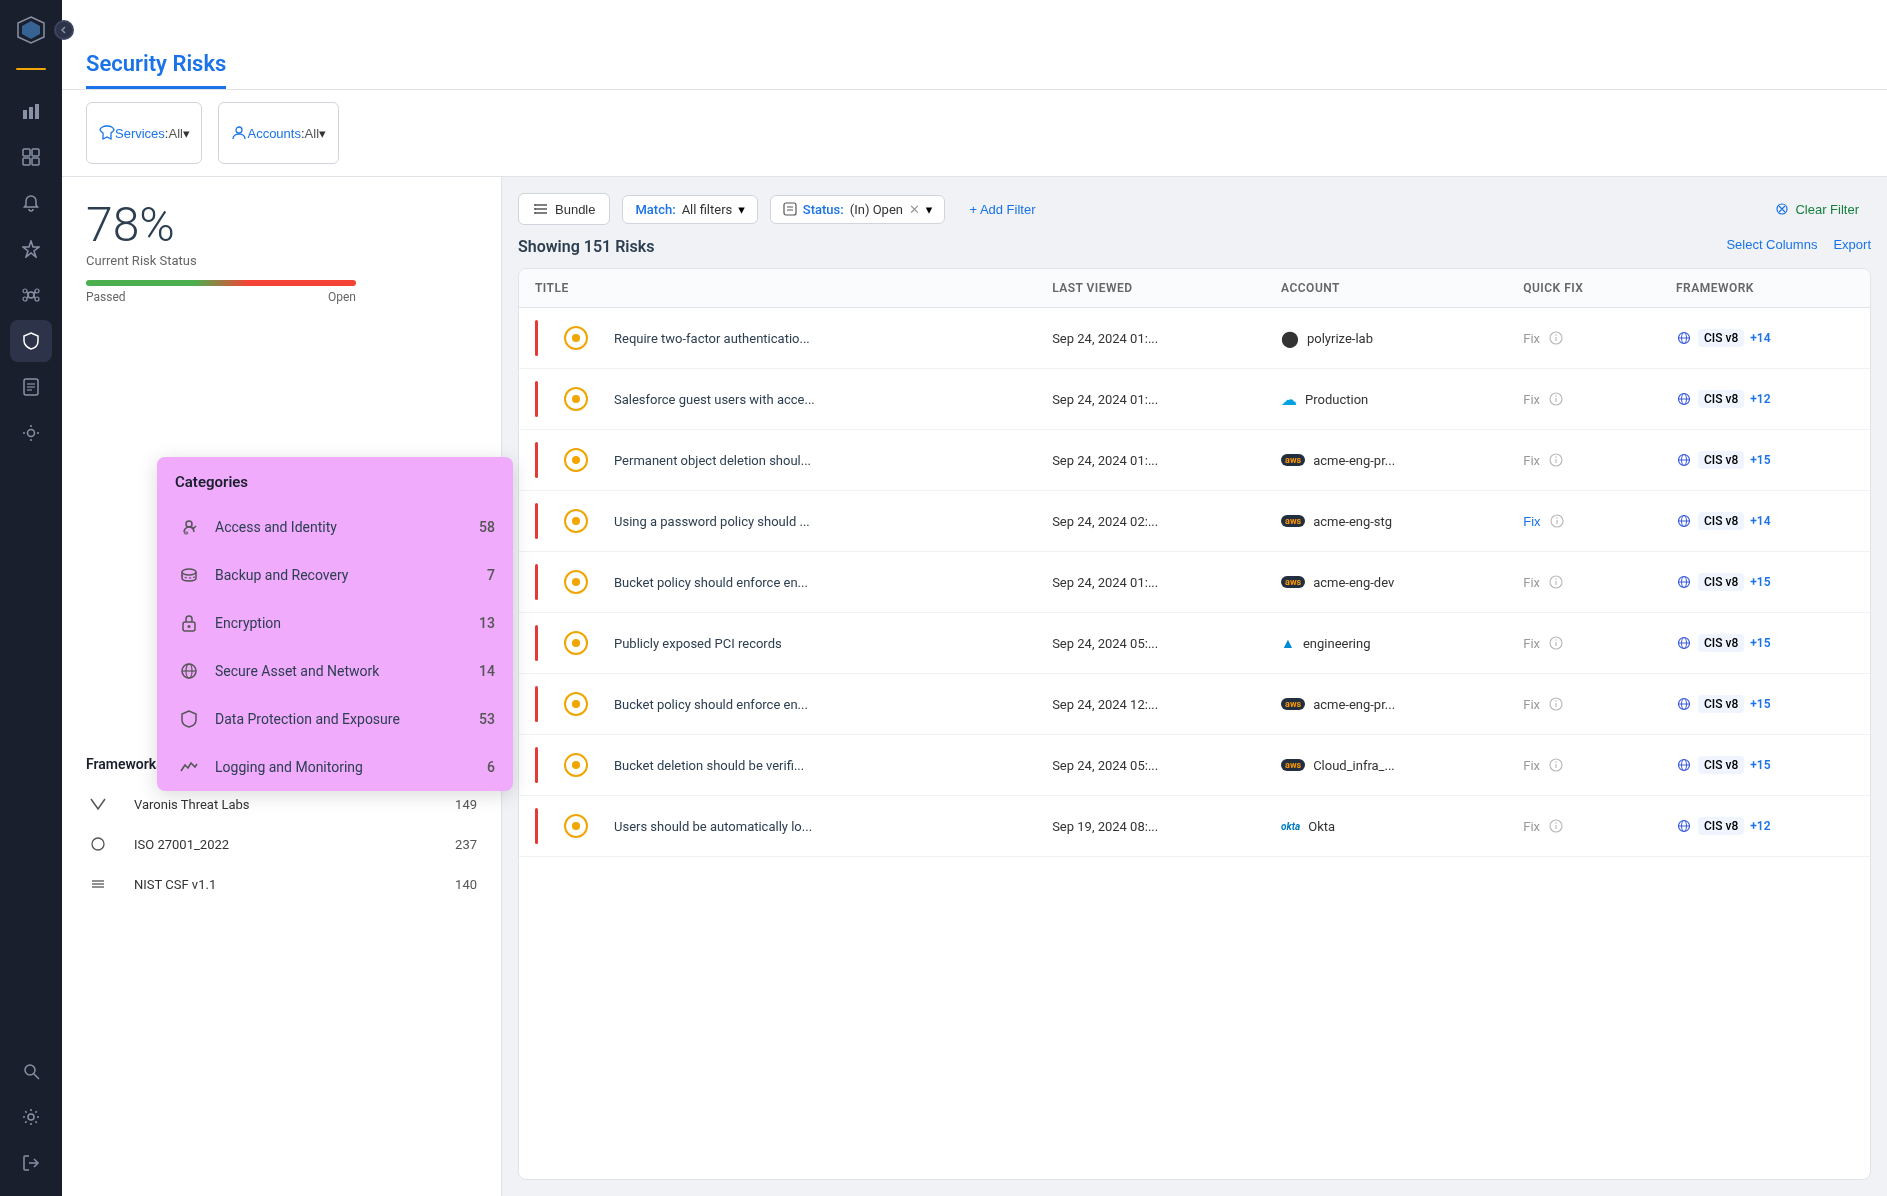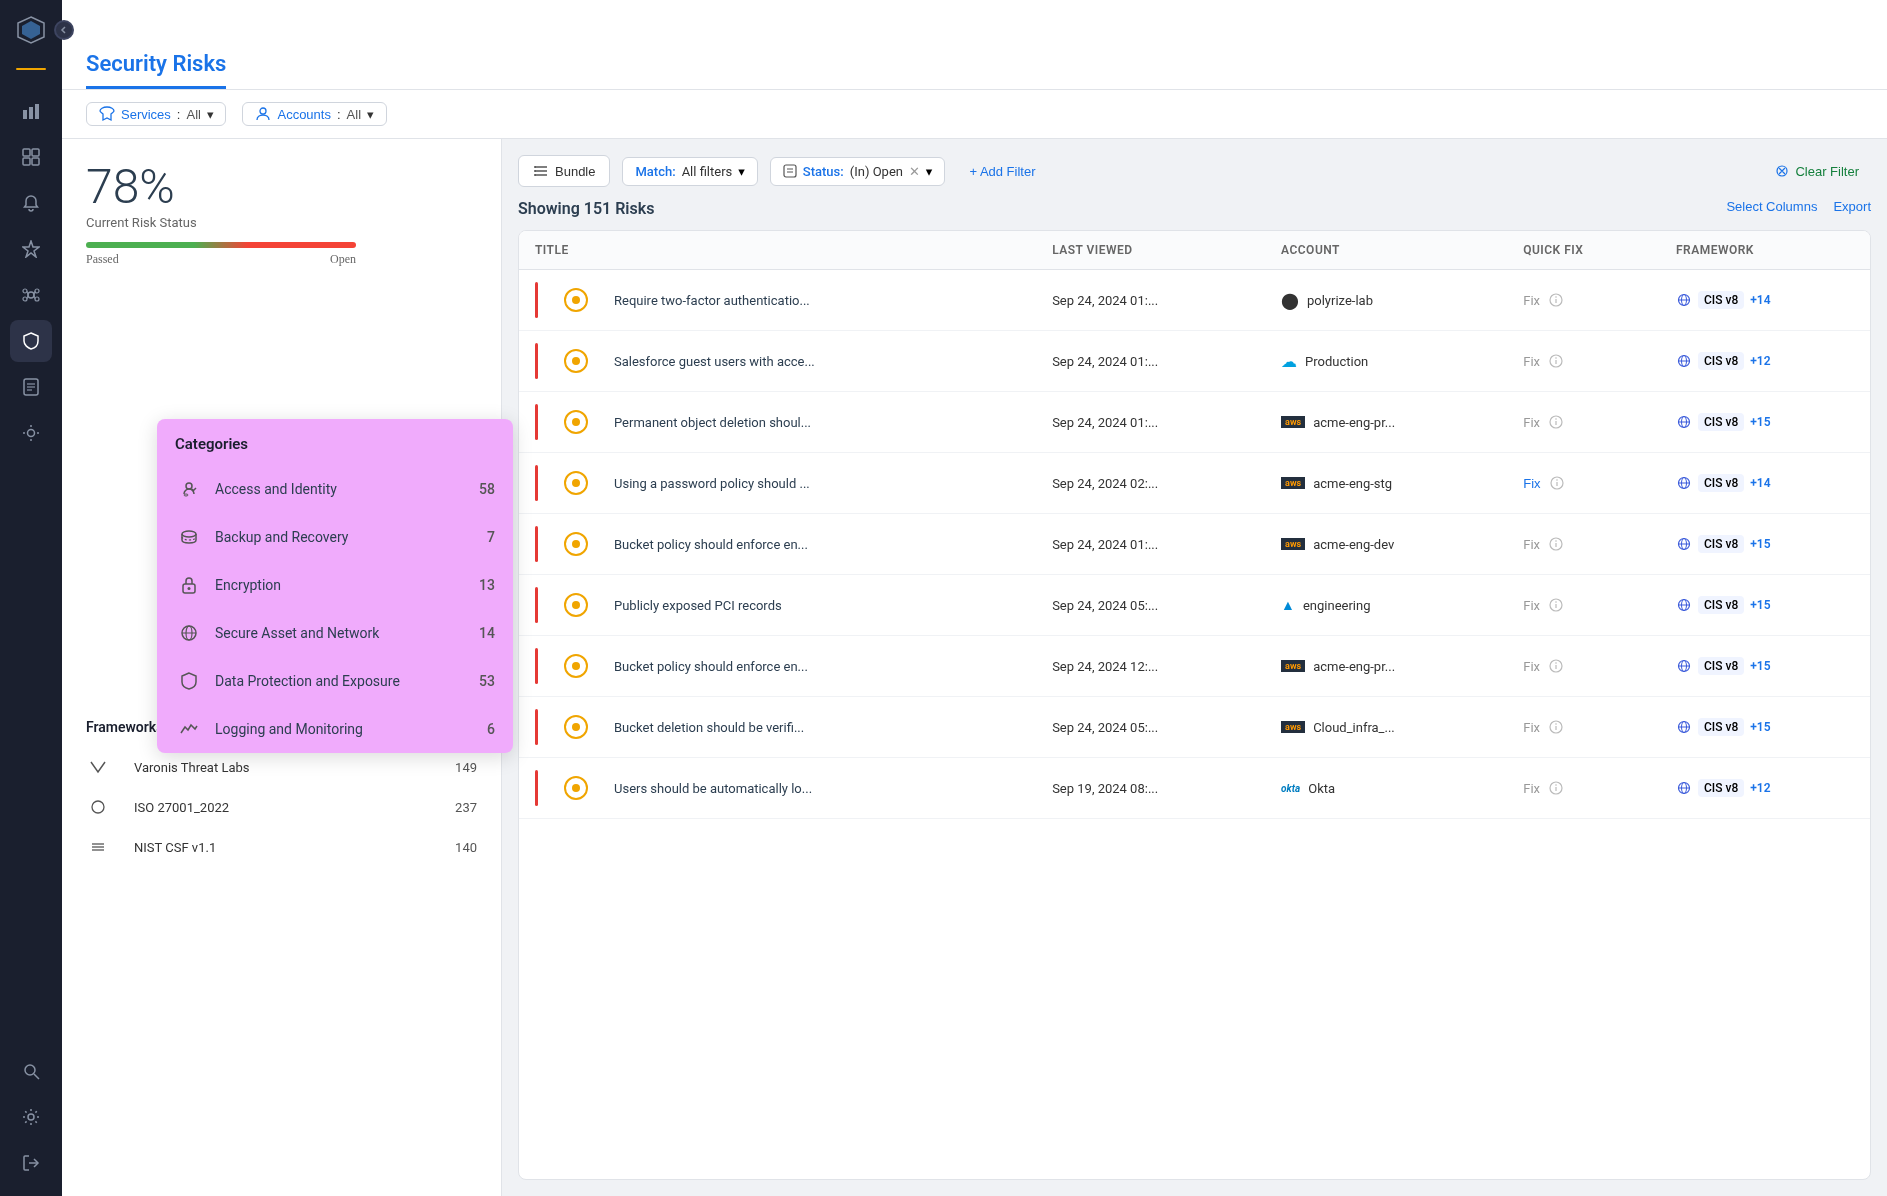--- a/index.html
+++ b/index.html
@@ -121,22 +121,21 @@
       padding: 12px 24px;
       display: flex;
       align-items: center;
       gap: 16px;
       border-bottom: 1px solid #e0e3e8;
       flex-shrink: 0;
     }
     .filter-btn {
       display: flex;
       align-items: center;
-      gap: 6px;
-      padding: 3px 12px;
+      padding: 22px 12px;
       border: 1px solid #d0d5dd;
       border-radius: 6px;
       background: #fff;
       cursor: pointer;
       font-size: 13px;
       color: #333;
     }
     .filter-btn .label { color: #1a73e8; font-weight: 500; }
     .filter-btn .val { color: #555; }
 
@@ -169,21 +168,20 @@
     .risk-label {
       font-size: 13px;
       color: #666;
       margin-top: 4px;
       margin-bottom: 12px;
     }
     .risk-bar-container {
       display: flex;
       flex-direction: column;
       gap: 4px;
-      font-family: Liberation Serif, serif;
     }
     .risk-bar {
       height: 6px;
       background: linear-gradient(to right, #4caf50 40%, #f44336 60%);
       border-radius: 3px;
       width: 270px;
     }
     .risk-bar-labels {
       display: flex;
       justify-content: space-between;
@@ -482,21 +480,21 @@
       flex-shrink: 0;
     }
 
     
     .aws-text {
       font-size: 9px;
       font-weight: 700;
       color: #ff9900;
       background: #232f3e;
       padding: 1px 4px;
-      border-radius: 0;
+      border-radius: 6px;
     }
     .gh-icon {
       font-size: 16px;
       color: #333;
     }
     .sf-cloud {
       color: #00a1e0;
       font-size: 16px;
     }
     .azure-icon {

